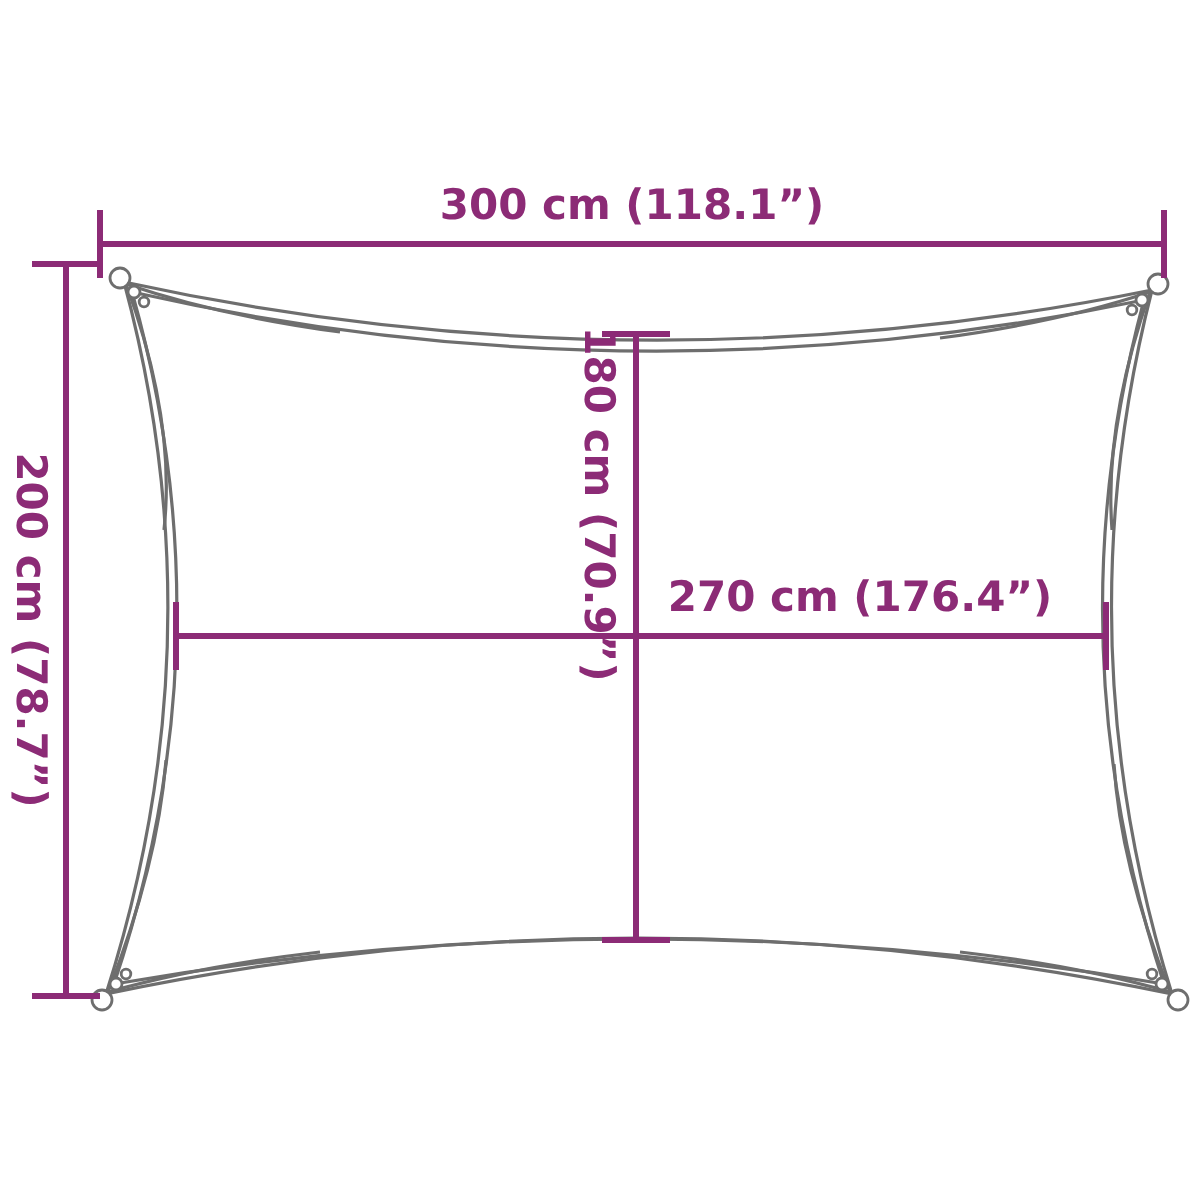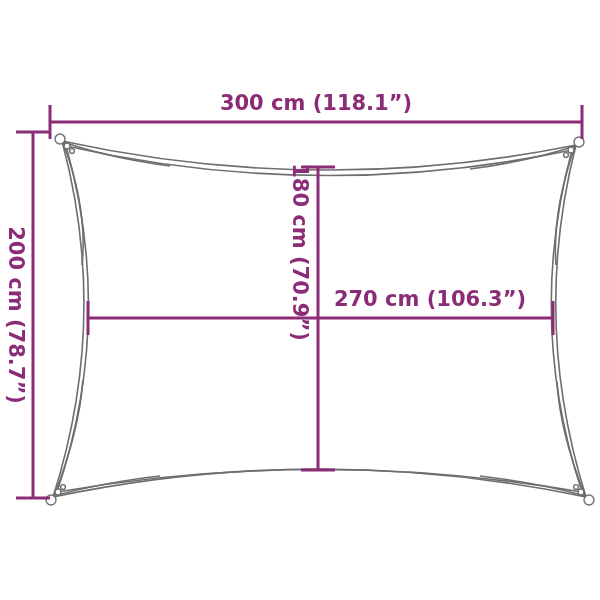--- a/index.html
+++ b/index.html
@@ -98,14 +98,14 @@
       <path class="dim-line" d="M553,301 V335"></path>
     </g>
   </svg>
 
   <div class="dim-label" style="left:316px;top:103px;">300 cm (118.1”)</div>
 
   <div class="dim-label vertical" style="left:15px;top:315px;">200 cm (78.7”)</div>
 
   <div class="dim-label vertical" style="left:299px;top:252px;">180 cm (70.9”)</div>
 
-  <div class="dim-label" style="left:430px;top:299px;">270 cm (106.3”)</div>
+  <div class="dim-label" style="left:430px;top:299px;">270 cm (176.4”)</div>
 </div>
 
 </body></html>

